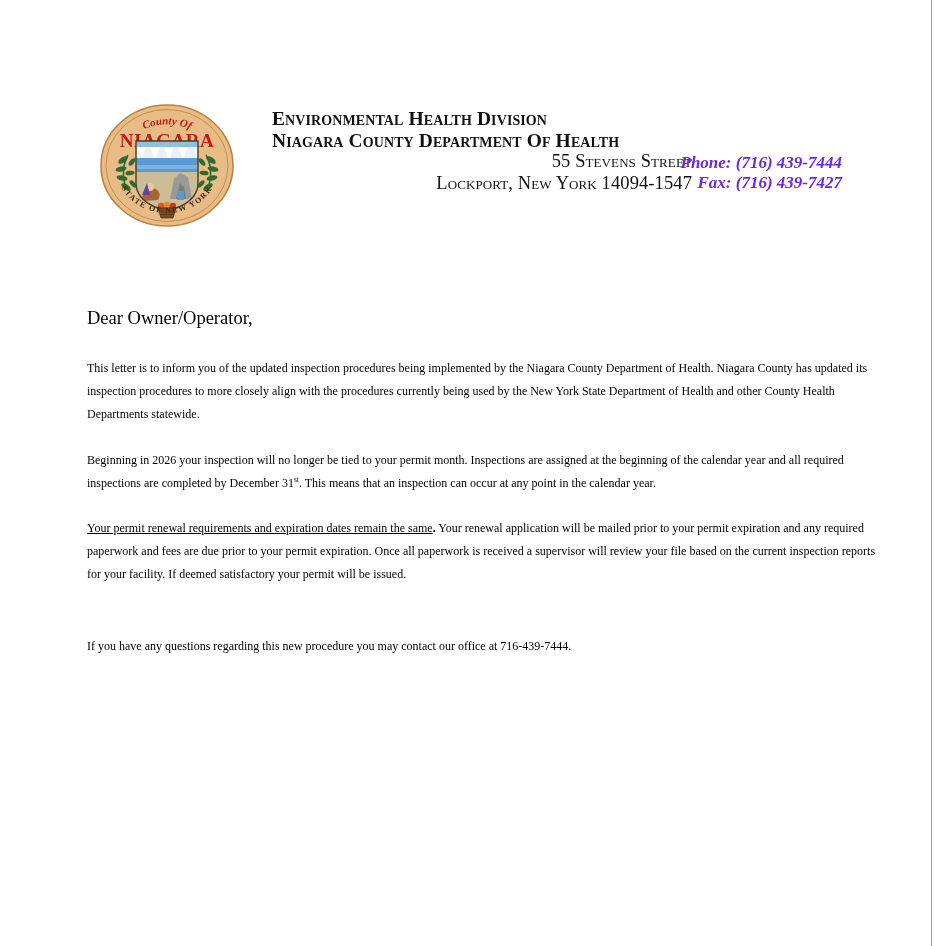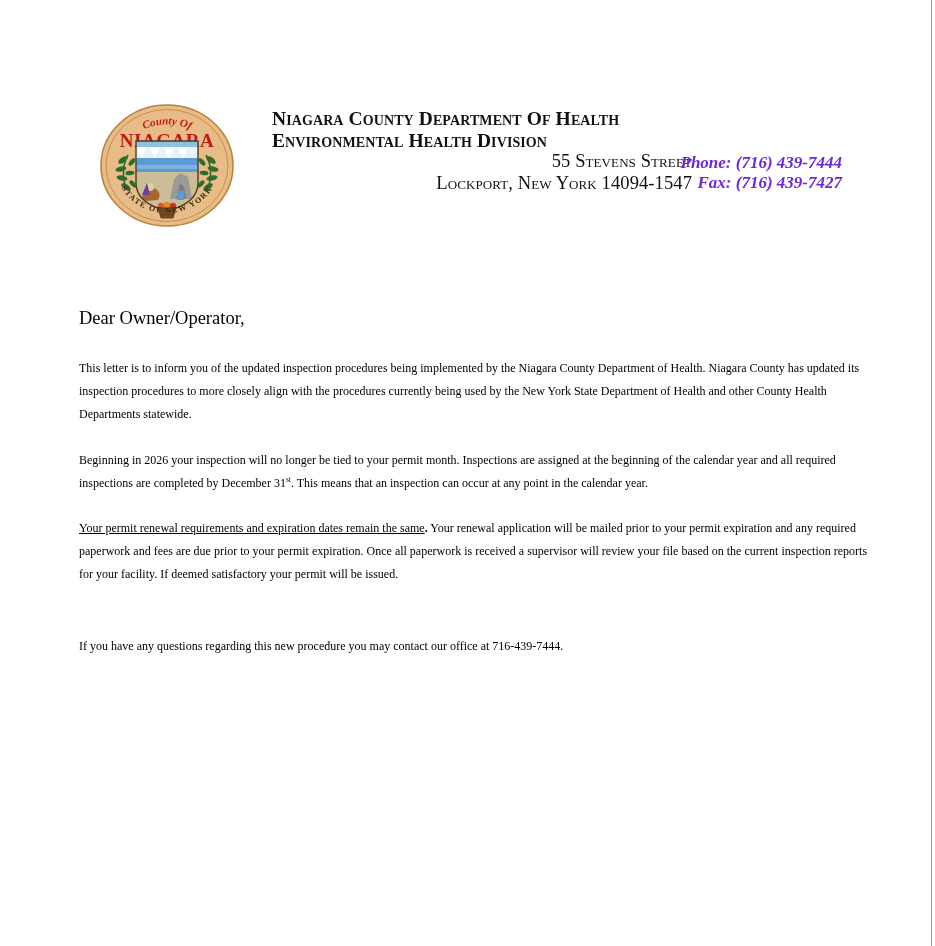--- a/index.html
+++ b/index.html
@@ -85,21 +85,21 @@
     font-weight: bold;
     font-size: 17px;
     line-height: 20px;
     color: #6d28d9;
     white-space: nowrap;
   }
 
   
   .letter-body {
     position: absolute;
-    left: 79px;
+    left: 87px;
     top: 307px;
     width: 795px;
   }
 
   .salutation {
     font-size: 18.5px;
     line-height: 22px;
     margin: 0 0 28px 0;
   }
 
@@ -206,22 +206,22 @@
       </g>
 
       <path id="arcBottom" d="M 20 78 A 52 48 0 0 0 118 78" fill="none"></path>
       <text font-family="Liberation Serif, serif" font-size="8" font-weight="bold" fill="#3A2A16" letter-spacing="1.4">
         <textPath href="#arcBottom" startOffset="50%" text-anchor="middle">STATE OF NEW YORK</textPath>
       </text>
     </svg>
   </div>
 
   <div class="org-block">
+    <div class="org-line l2">Environmental Health Division</div>
     <div class="org-line l1">Niagara County Department Of Health</div>
-    <div class="org-line l2">Environmental Health Division</div>
     <div class="org-line l3">55 Stevens Street</div>
     <div class="org-line l4">Lockport, New York 14094-1547</div>
   </div>
 
   <div class="contact-block">
     <div class="contact-line">Phone: (716) 439-7444</div>
     <div class="contact-line">Fax: (716) 439-7427</div>
   </div>
 
 </div>

